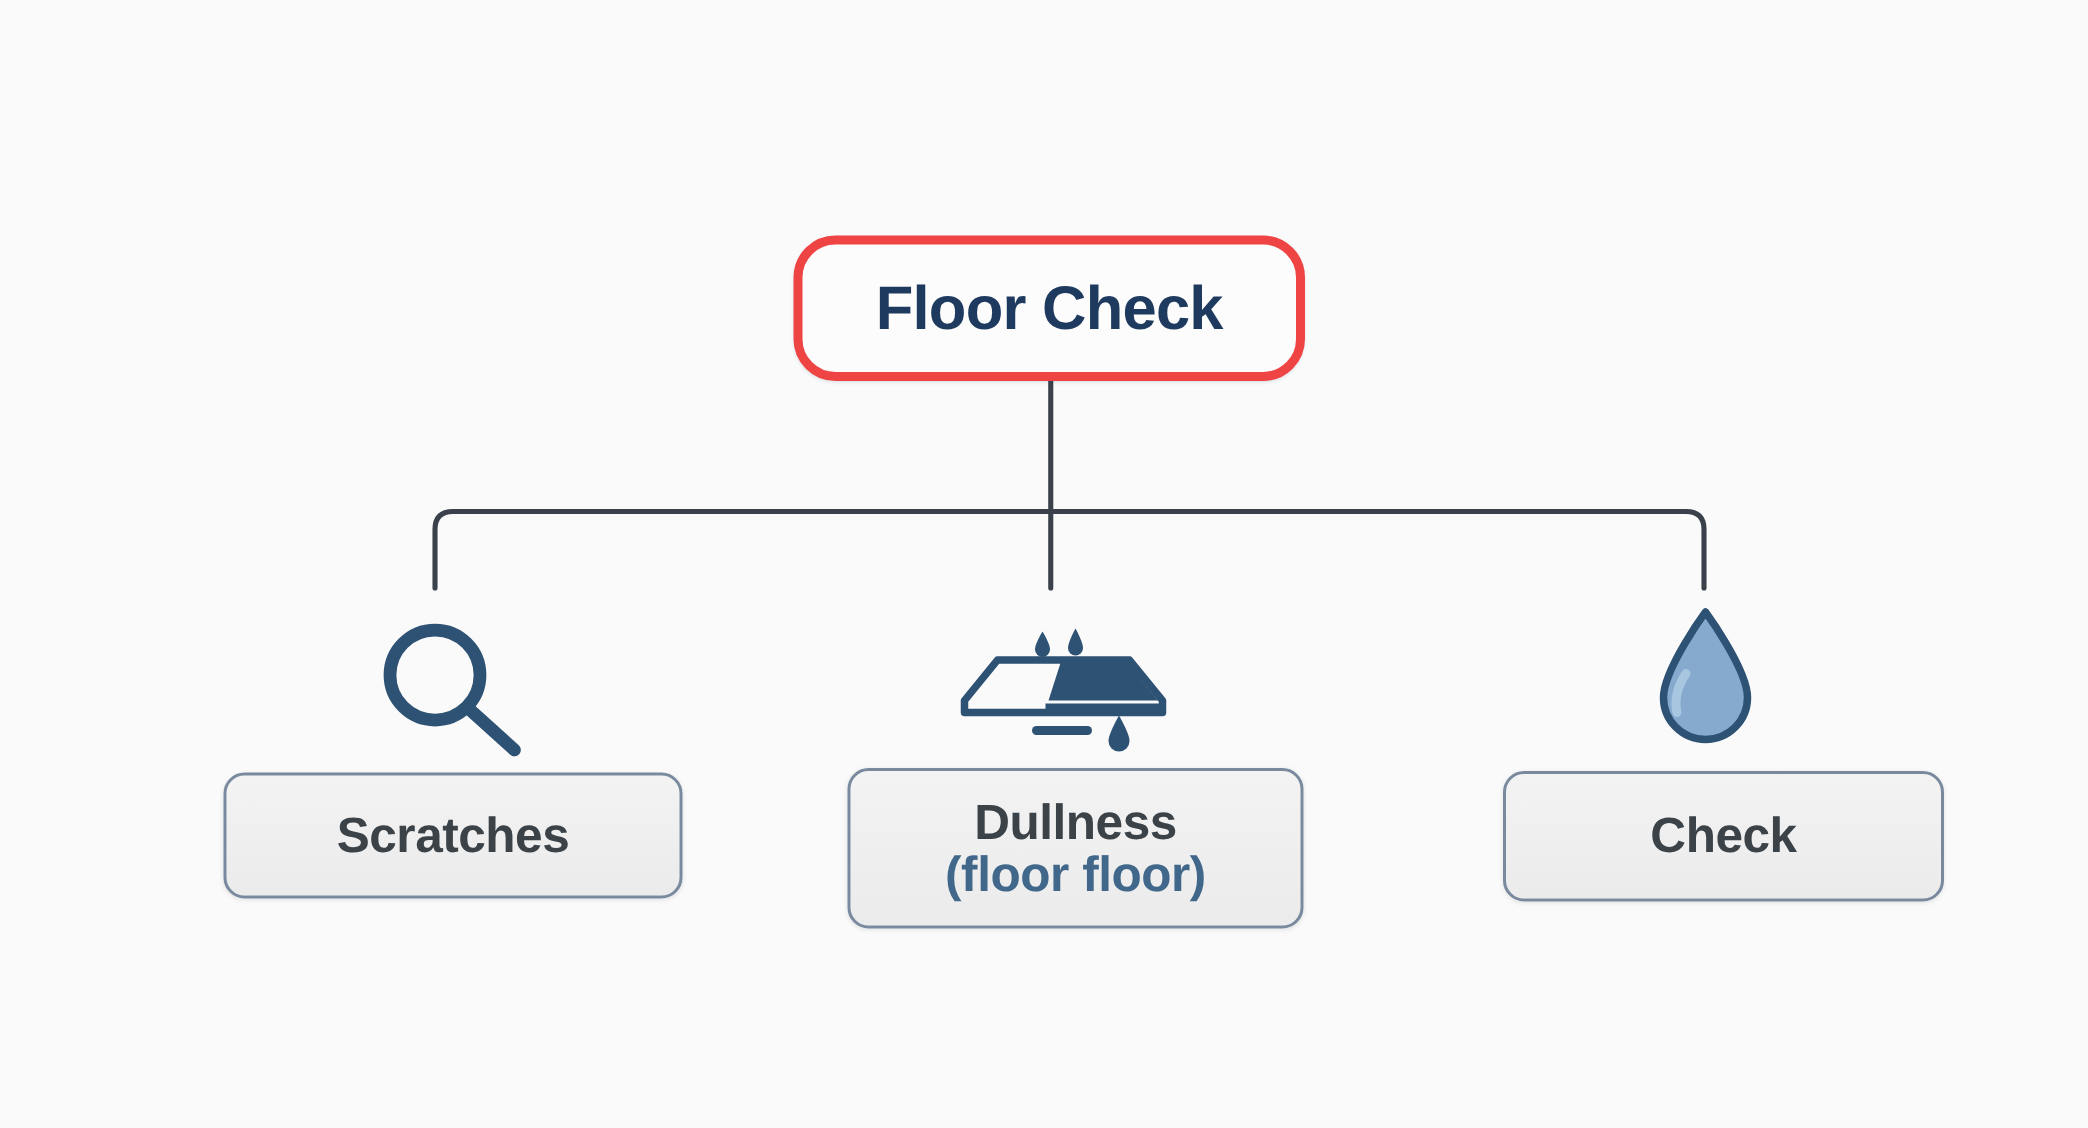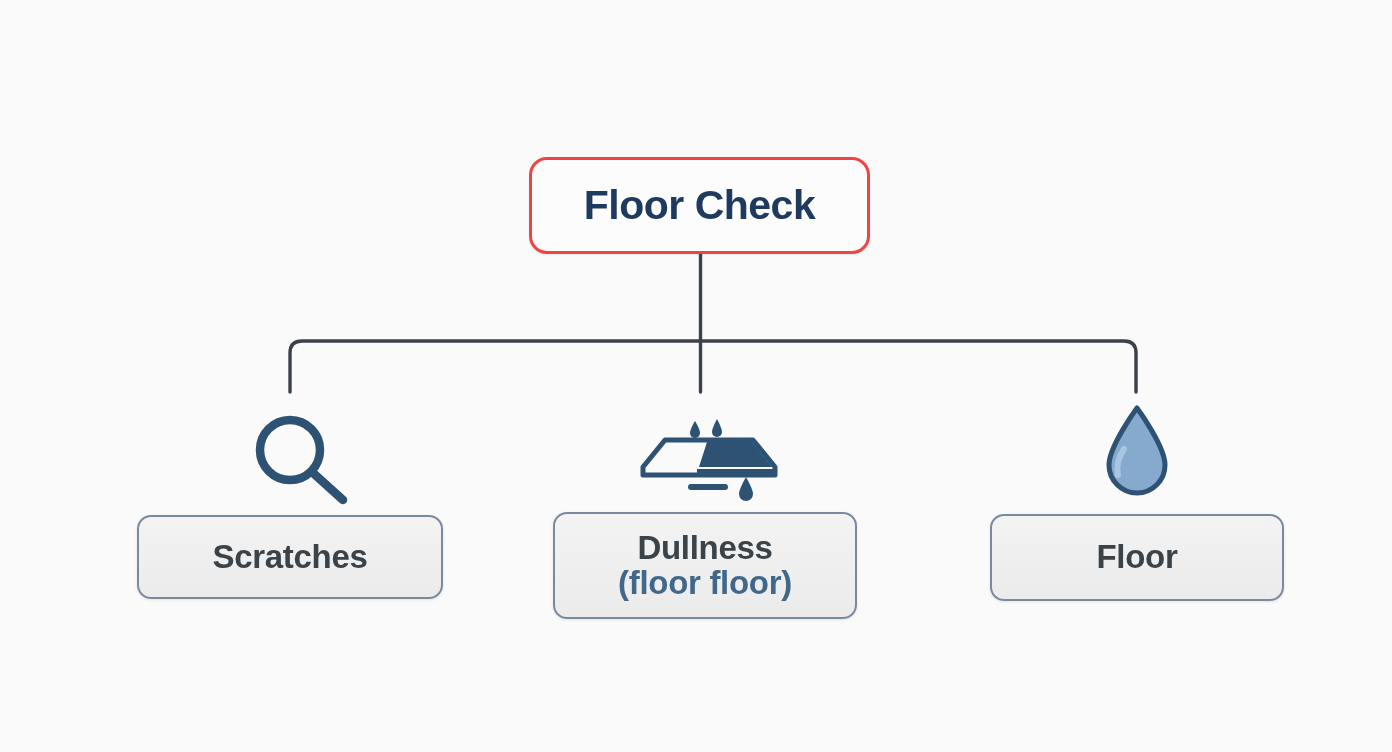--- a/index.html
+++ b/index.html
@@ -33,22 +33,22 @@
   }
 
   
   .root-node {
     position: absolute;
     left: 529px;
     top: 157px;
     width: 341px;
     height: 97px;
     box-sizing: border-box;
-    border: 3px solid #ef4444;
-    border-radius: 18px;
+    border: 6px solid #ef4444;
+    border-radius: 28px;
     background: #fcfcfc;
     display: flex;
     align-items: center;
     justify-content: center;
     box-shadow: 0 1px 2px rgba(30,58,95,0.10);
   }
   .root-label {
     font-size: 41px;
     font-weight: bold;
     color: #1e3a5f;
@@ -63,20 +63,21 @@
     box-sizing: border-box;
     border: 2px solid #7a8a9e;
     border-radius: 14px;
     background: linear-gradient(180deg, #f3f3f3 0%, #ebebeb 100%);
     display: flex;
     flex-direction: column;
     align-items: center;
     justify-content: center;
     box-shadow: 0 1px 3px rgba(60,70,85,0.13);
     text-align: center;
+    margin-left: 12px;
   }
   .child-box.scratches { left: 137px; top: 515px; width: 306px; height: 84px; }
   .child-box.dullness  { left: 553px; top: 512px; width: 304px; height: 107px; text-align: center; }
   .child-box.stains    { left: 990px; top: 514px; width: 294px; height: 87px; }
 
   .child-title {
     font-size: 33px;
     font-weight: bold;
     color: #3b4248;
     line-height: 1.06;
@@ -148,16 +149,16 @@
   <div class="child-box scratches">
     <span class="child-title">Scratches</span>
   </div>
 
   <div class="child-box dullness">
     <span class="child-title">Dullness</span>
     <span class="child-sub">(floor floor)</span>
   </div>
 
   <div class="child-box stains">
-    <span class="child-title">Floor</span>
+    <span class="child-title">Check</span>
   </div>
 
 </div>
 
 </body></html>

